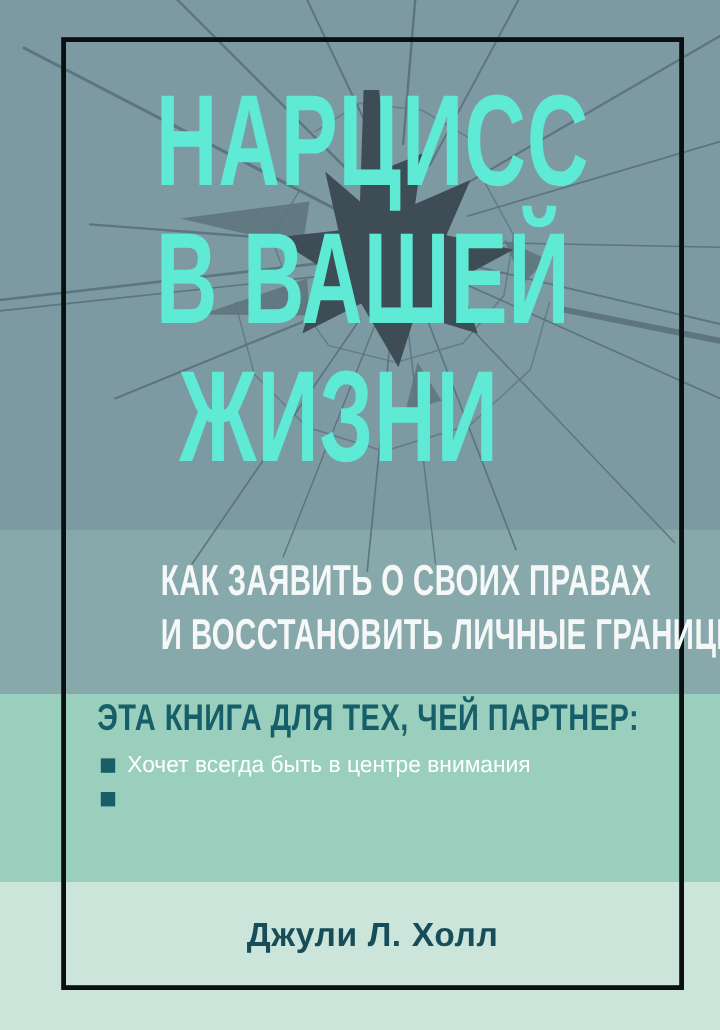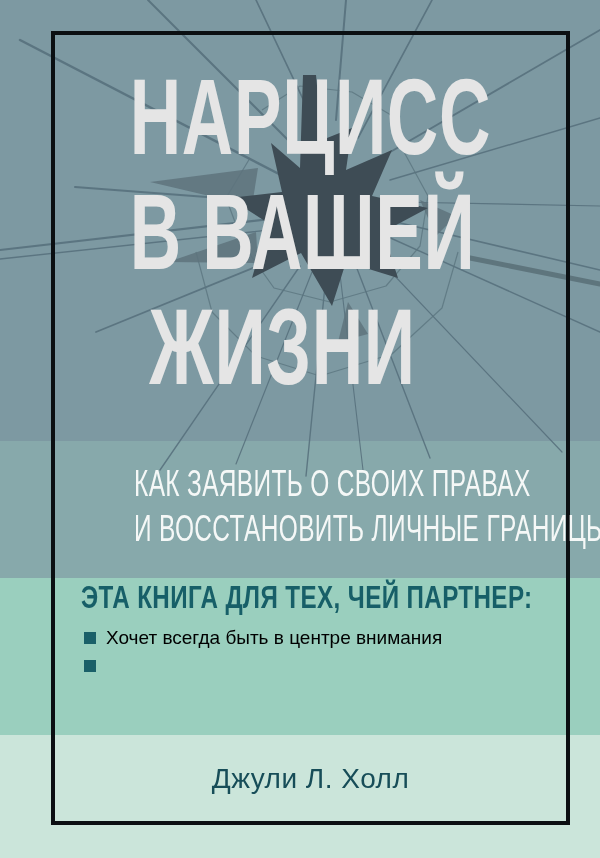--- a/index.html
+++ b/index.html
@@ -16,54 +16,54 @@
 
   .cracks{position:absolute;left:0;top:0;pointer-events:none;}
 
   .frame{
     position:absolute;left:51px;top:31px;width:519px;height:794px;
     border:4px solid #0B0F12;box-sizing:border-box;pointer-events:none;
   }
 
   .title{
     position:absolute;left:51px;top:59px;width:463px;text-align:center;
-    color:#e5e5e5;font-weight:bold;font-size:108px;line-height:115px;
+    color:#5eead4;font-weight:bold;font-size:108px;line-height:115px;
     letter-spacing:1px;white-space:nowrap;
   }
   .title .line{transform:scaleX(0.66);transform-origin:50% 50%;}
 
   .subtitle{
     position:absolute;left:51px;top:461px;width:519px;text-align:center;
-    color:#F5F8F7;font-weight:normal;font-size:36px;line-height:45px;
+    color:#F5F8F7;font-weight:bold;font-size:36px;line-height:45px;
     letter-spacing:0.5px;white-space:nowrap;
   }
   .subtitle .line{transform:scaleX(0.68);transform-origin:50% 50%;}
 
   .list-header{
     position:absolute;left:81px;top:581px;
     color:#175F68;font-weight:bold;font-size:31px;line-height:34px;
     letter-spacing:0.5px;white-space:nowrap;
     transform:scaleX(0.78);transform-origin:0 50%;
   }
 
   .bullets{
     position:absolute;left:84px;top:624px;width:470px;
     margin:0;padding:0;list-style:none;
-    color:#000000;font-size:19px;line-height:28px;
+    color:#ffffff;font-size:19px;line-height:28px;
   }
   .bullets li{display:flex;align-items:flex-start;}
   .bullet-square{
     flex:0 0 auto;width:12px;height:12px;background:#1A5F68;
     margin:8px 10px 0 0;
   }
   .bullet-text span{display:block;}
 
   .author{
     position:absolute;left:51px;top:762px;width:519px;text-align:center;
-    color:#174D58;font-weight:400;font-size:28px;line-height:34px;
+    color:#174D58;font-weight:700;font-size:28px;line-height:34px;
     letter-spacing:0.5px;
   }
 </style>
 </head>
 <body>
 
 <div class="page">
 
   <div class="band band-top"></div>
   <div class="band band-subtitle"></div>

